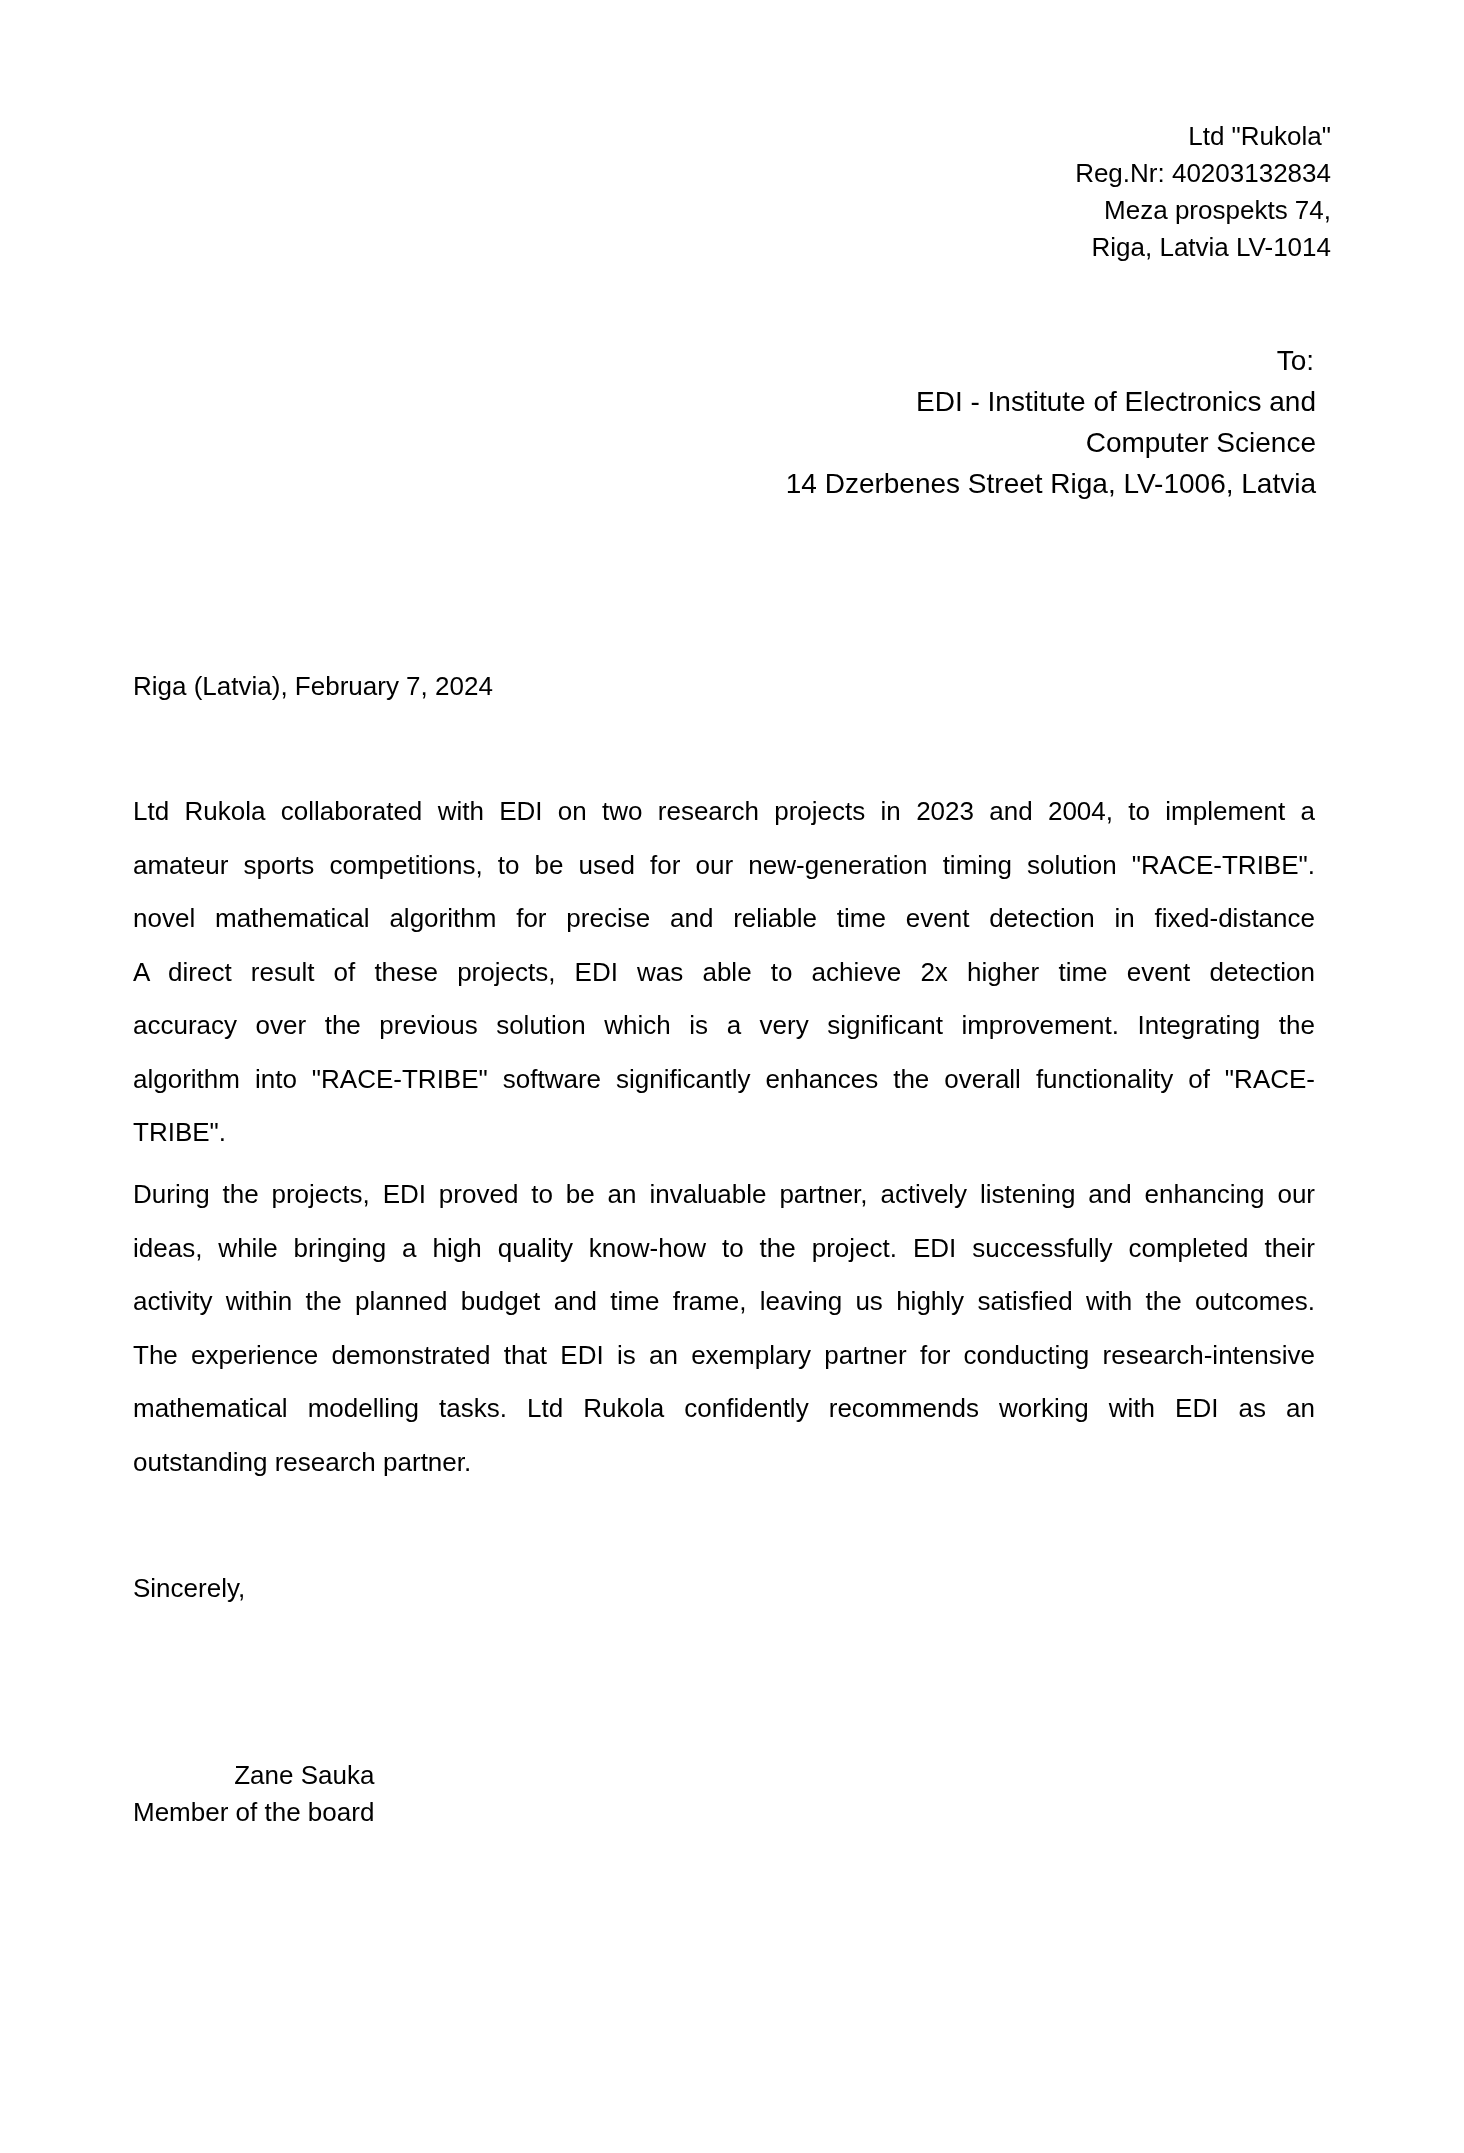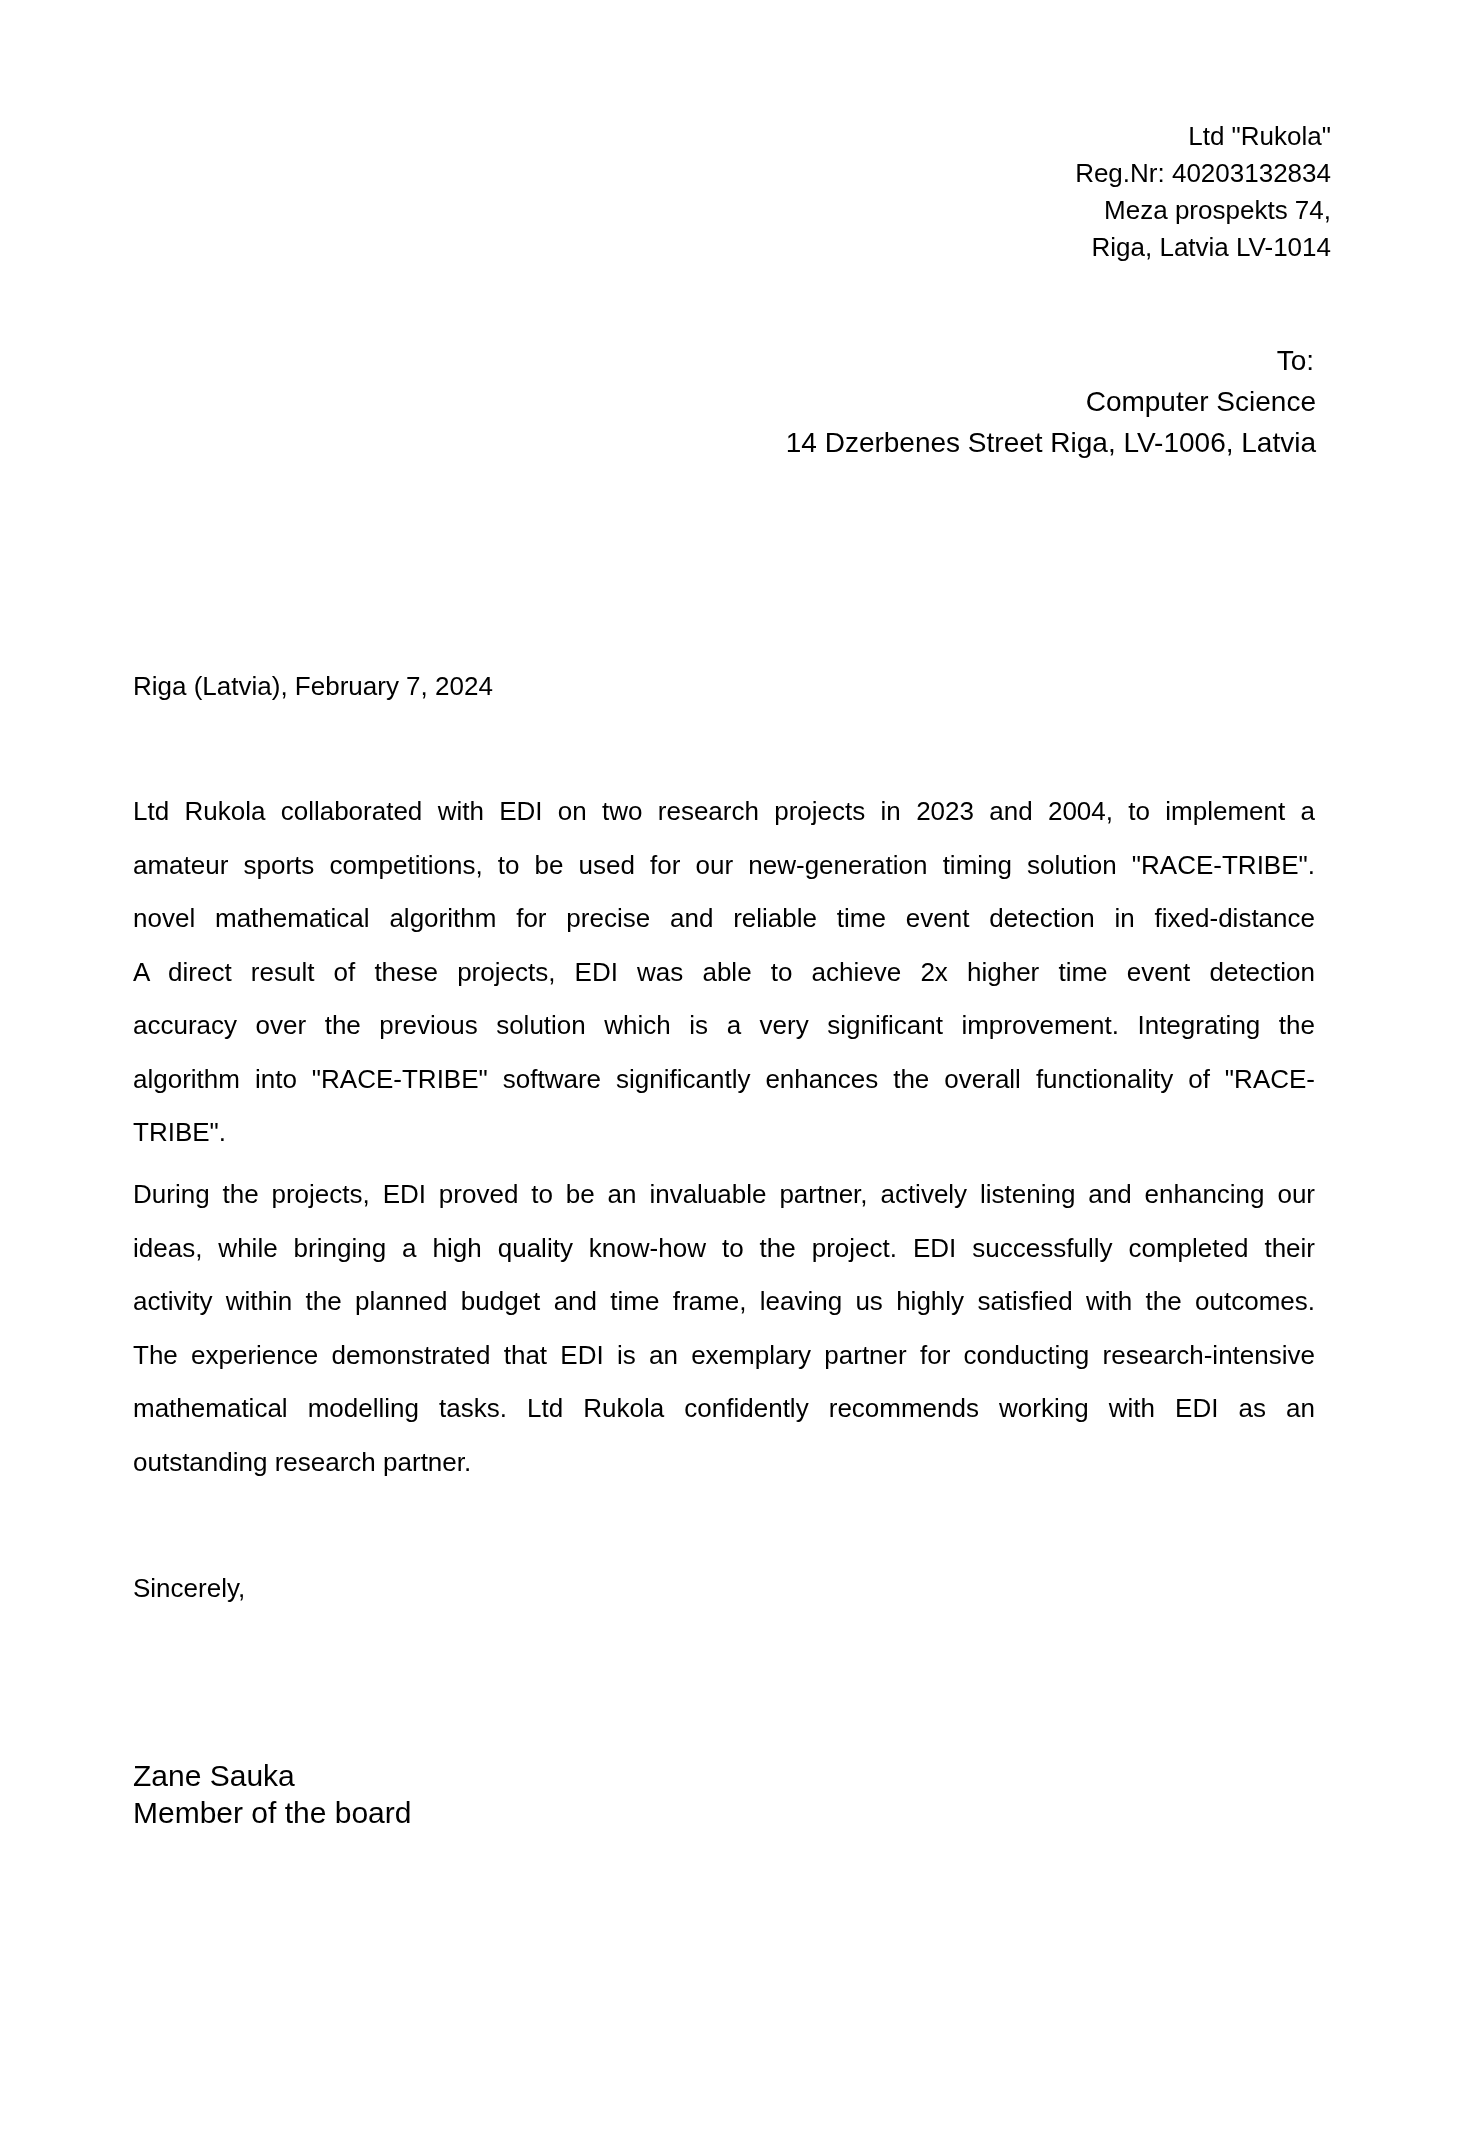--- a/index.html
+++ b/index.html
@@ -16,37 +16,38 @@
   .body-block { position: absolute; left: 133px; width: 1182px; font-size: 26px; }
   .para1 { top: 785px; }
   .para2 { top: 1168px; }
   .line {
     display: block; height: 53.5px; line-height: 53.5px;
     text-align: justify; text-align-last: justify; white-space: nowrap;
     overflow: hidden;
   }
   .line.last { text-align-last: left; }
   .closing { position: absolute; left: 133px; top: 1570px; font-size: 26px; line-height: 36px; }
-  .signature { position: absolute; left: 133px; top: 1757px; font-size: 30px; line-height: 37px; }
+  .signature { position: absolute; left: 133px; top: 1757px; font-size: 26px; line-height: 37px; text-align: right; }
   .stack > div { display: block; }
 </style>
 </head>
 <body>
 
 <div class="page">
 
   <div class="sender stack">
     <div>Ltd "Rukola"</div>
     <div>Reg.Nr: 40203132834</div>
     <div>Meza prospekts 74,</div>
     <div>Riga, Latvia LV-1014</div>
   </div>
 
   <div class="recipient stack">
     <div class="to-label" style="margin-right:2px;">To:</div>
+    <div>EDI - Institute of Electronics and</div>
     <div>Computer Science</div>
     <div>14 Dzerbenes Street Riga, LV-1006, Latvia</div>
   </div>
 
   <div class="dateline">Riga (Latvia), February 7, 2024</div>
 
   <div class="body-block para1">
     <div class="line">Ltd Rukola collaborated with EDI on two research projects in 2023 and 2004, to implement a</div>
     <div class="line">amateur sports competitions, to be used for our new-generation timing solution "RACE-TRIBE".</div>
     <div class="line">novel mathematical algorithm for precise and reliable time event detection in fixed-distance</div>

